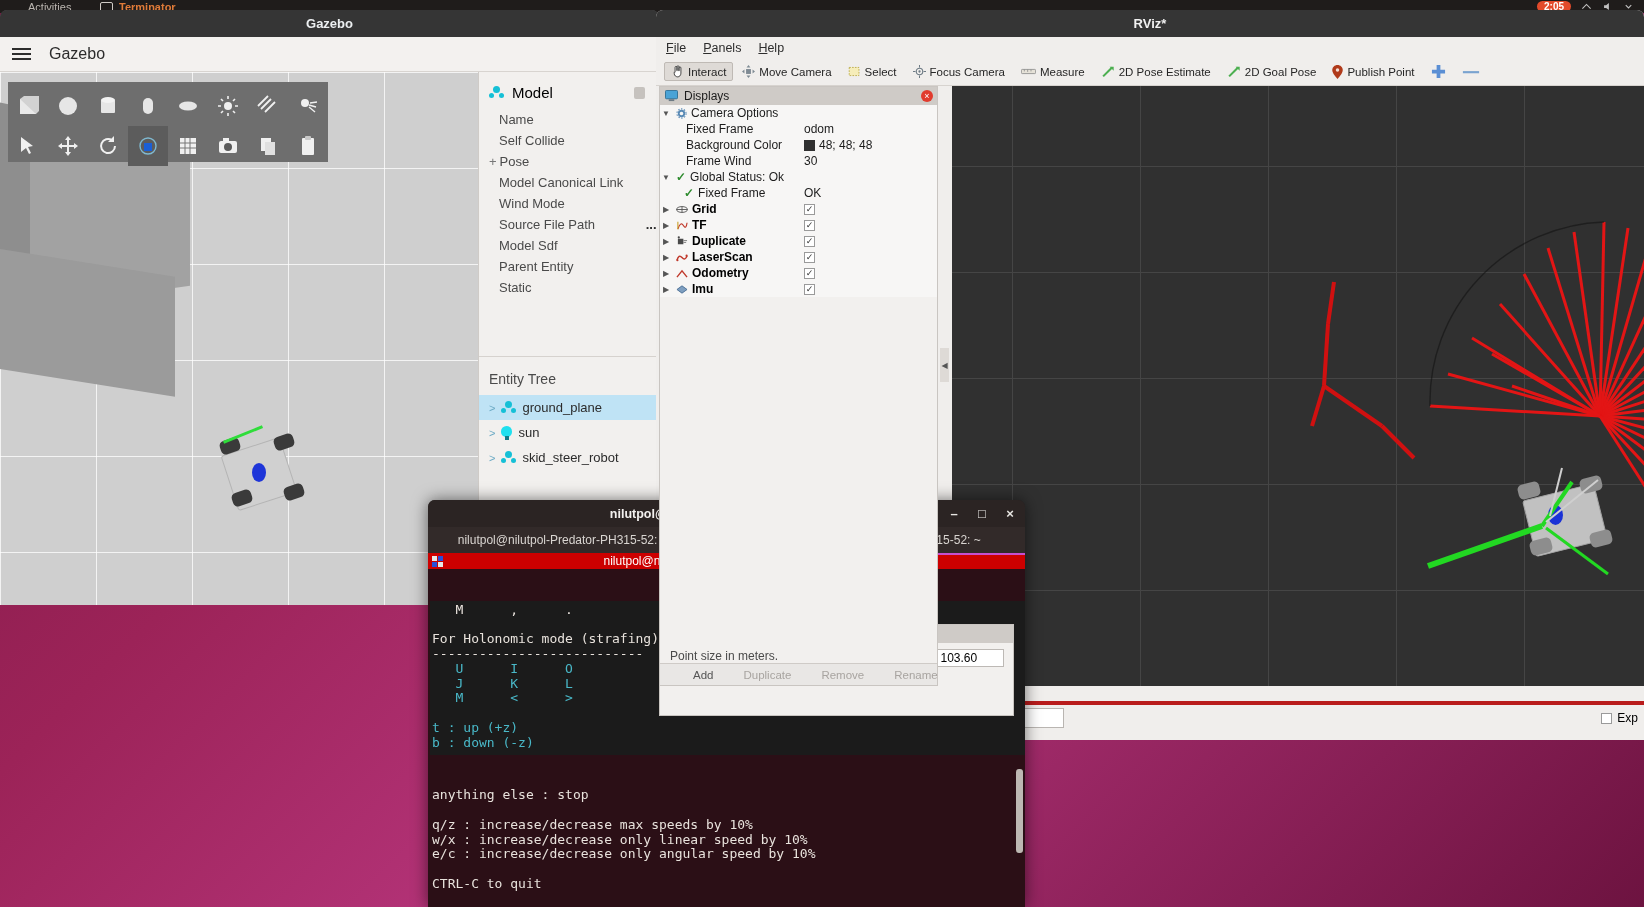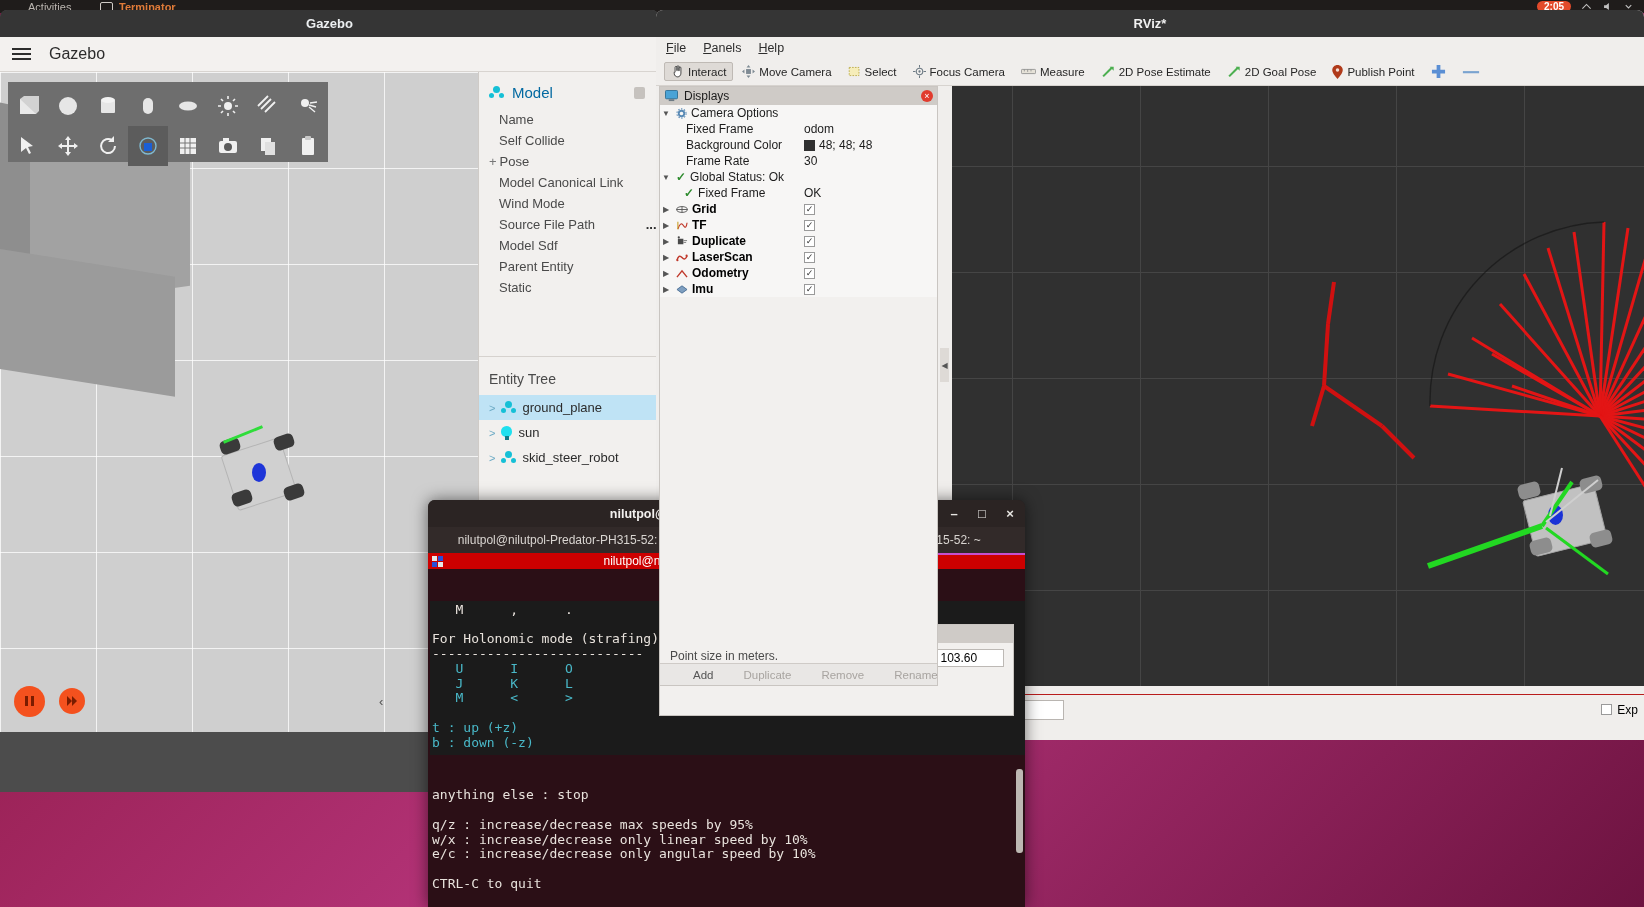--- a/index.html
+++ b/index.html
@@ -25,21 +25,21 @@
   .tb-ico { width: 11px; height: 11px; opacity: .85; }
 
   
   .wallpaper {
     position: absolute; left: 0; top: 13px; width: 1644px; height: 894px;
     background: linear-gradient(135deg,#7a1744 0%,#9c2358 30%,#b5347a 55%,#6d1340 100%);
   }
 
   
   .gazebo-win {
-    position: absolute; left: 0; top: 10px; width: 659px; height: 782px;
+    position: absolute; left: 0; top: 10px; width: 659px; height: 595px;
     background: #4c4c4c; border-radius: 7px 7px 0 0; overflow: hidden;
   }
   .gz-titlebar {
     height: 27px; background: #353535; color: #eceff1;
     display: flex; align-items: center; justify-content: center;
     font-size: 13px; font-weight: bold; border-radius: 7px 7px 0 0;
   }
   .gz-header {
     height: 35px; background: #f3f1ef; display: flex; align-items: center;
     padding-left: 12px; gap: 18px; border-bottom: 1px solid #d8d4d0;
@@ -79,21 +79,21 @@
     width: 31px; height: 31px; border-radius: 50%; background: #f4511e;
     display: flex; align-items: center; justify-content: center; cursor: pointer;
   }
   .gz-rightpanel {
     position: absolute; right: 0; top: 62px; width: 181px; height: 660px;
     background: #f2f0ee; border-left: 1px solid #cfcbc7;
     font-size: 13px; color: #3d3d3d; overflow: hidden;
   }
   .gz-modelhead {
     display: flex; align-items: center; gap: 8px; padding: 12px 8px 8px 10px;
-    font-size: 15px; color: #0369a1;
+    font-size: 15px; color: #000000;
   }
   .gz-props { padding-left: 20px; }
   .gz-prop { padding: 3px 0 3px 0; color: #4a4a4a; font-size: 13px; white-space: nowrap; }
   .gz-prop .plus { color: #777; margin-left: -10px; margin-right: 3px; }
   .gz-prop .val { color: #2b2b2b; font-weight: bold; margin-left: 47px; }
   .gz-sep { height: 1px; background: #d6d2ce; margin: 6px 0 0 0; }
   .gz-entityhead { padding: 14px 0 8px 10px; font-size: 14px; color: #4a4a4a; }
   .gz-entity {
     display: flex; align-items: center; gap: 6px; padding: 5px 0 5px 10px;
     font-size: 13px; color: #2b2b2b; cursor: pointer;
@@ -179,22 +179,22 @@
   }
   .time-head { height: 18px; background: #cfcbc7; display: flex; align-items: center; gap: 5px; padding-left: 5px; font-size: 12px; }
   .time-row { display: flex; align-items: center; gap: 6px; padding: 6px 6px 0 8px; font-size: 12px; }
   .time-field { background: #fff; border: 1px solid #bdb9b5; padding: 1px 5px; min-width: 108px; font-size: 12px; }
   .rviz-3d {
     position: absolute; left: 296px; top: 0; right: 0; height: 600px;
     background: #303030; overflow: hidden;
   }
   .rviz-3d .grid-h, .rviz-3d .grid-v { position: absolute; background: #454545; }
   .rviz-statusbar {
-    position: absolute; bottom: 16px; left: 0; width: 988px; height: 30px;
-    background: #f0eeec; border-top: 1px solid #b91c1c;
+    position: absolute; bottom: 9px; left: 0; width: 988px; height: 30px;
+    background: #f0eeec; border-top: 4px solid #b91c1c;
     display: flex; align-items: center; gap: 8px; padding-left: 10px; font-size: 12px;
   }
   .sb-field { background: #fff; border: 1px solid #b9b5b1; padding: 2px 6px; font-size: 12px; min-width: 110px; }
   .sb-label { font-weight: bold; color: #1d1d1d; }
 
   
   .term-win {
     position: absolute; left: 428px; top: 500px; width: 597px; height: 407px;
     background: #2b2423; border-radius: 7px 7px 0 0; overflow: hidden;
     box-shadow: 0 0 16px rgba(0,0,0,.55);
@@ -660,21 +660,21 @@
                 <span>Background Color</span>
               </span>
             <span class="vcell">
                 <span class="swatch"></span>
                 <span>48; 48; 48</span>
               </span>
           </div>
 
           <div class="dp-row">
             <span class="lbl" style="padding-left:26px;">
-                <span>Frame Rate</span>
+                <span>Frame Wind</span>
               </span>
             <span class="vcell">
                 <span>30</span>
               </span>
           </div>
 
           <div class="dp-row">
             <span class="lbl">
                 <span class="twisty">▼</span>
               <span class="check">✓</span>
@@ -858,21 +858,21 @@
 <span class="c-white">For Holonomic mode (strafing), hold down the shift key:</span>
 <span class="c-white">---------------------------</span>
 <span class="c-cyan">   U      I      O</span>
 <span class="c-cyan">   J      K      L</span>
 <span class="c-cyan">   M      &lt;      &gt;</span>
 <span></span>
 <span class="c-cyan">t : up (+z)</span>
 <span class="c-cyan">b : down (-z)</span></div>
       <div style="padding:4px 0 0 2px;"><span class="c-white">anything else : stop</span>
 <span></span>
-<span class="c-white">q/z : increase/decrease max speeds by 95%</span>
+<span class="c-white">q/z : increase/decrease max speeds by 10%</span>
 <span class="c-white">w/x : increase/decrease only linear speed by 10%</span>
 <span class="c-white">e/c : increase/decrease only angular speed by 10%</span>
 <span></span>
 <span class="c-white">CTRL-C to quit</span>
 <span></span>
 <span class="c-white">currently:      speed 0.5      turn 1.0</span></div>
       <div class="term-scroll"></div>
     </div>
   </div>
 

